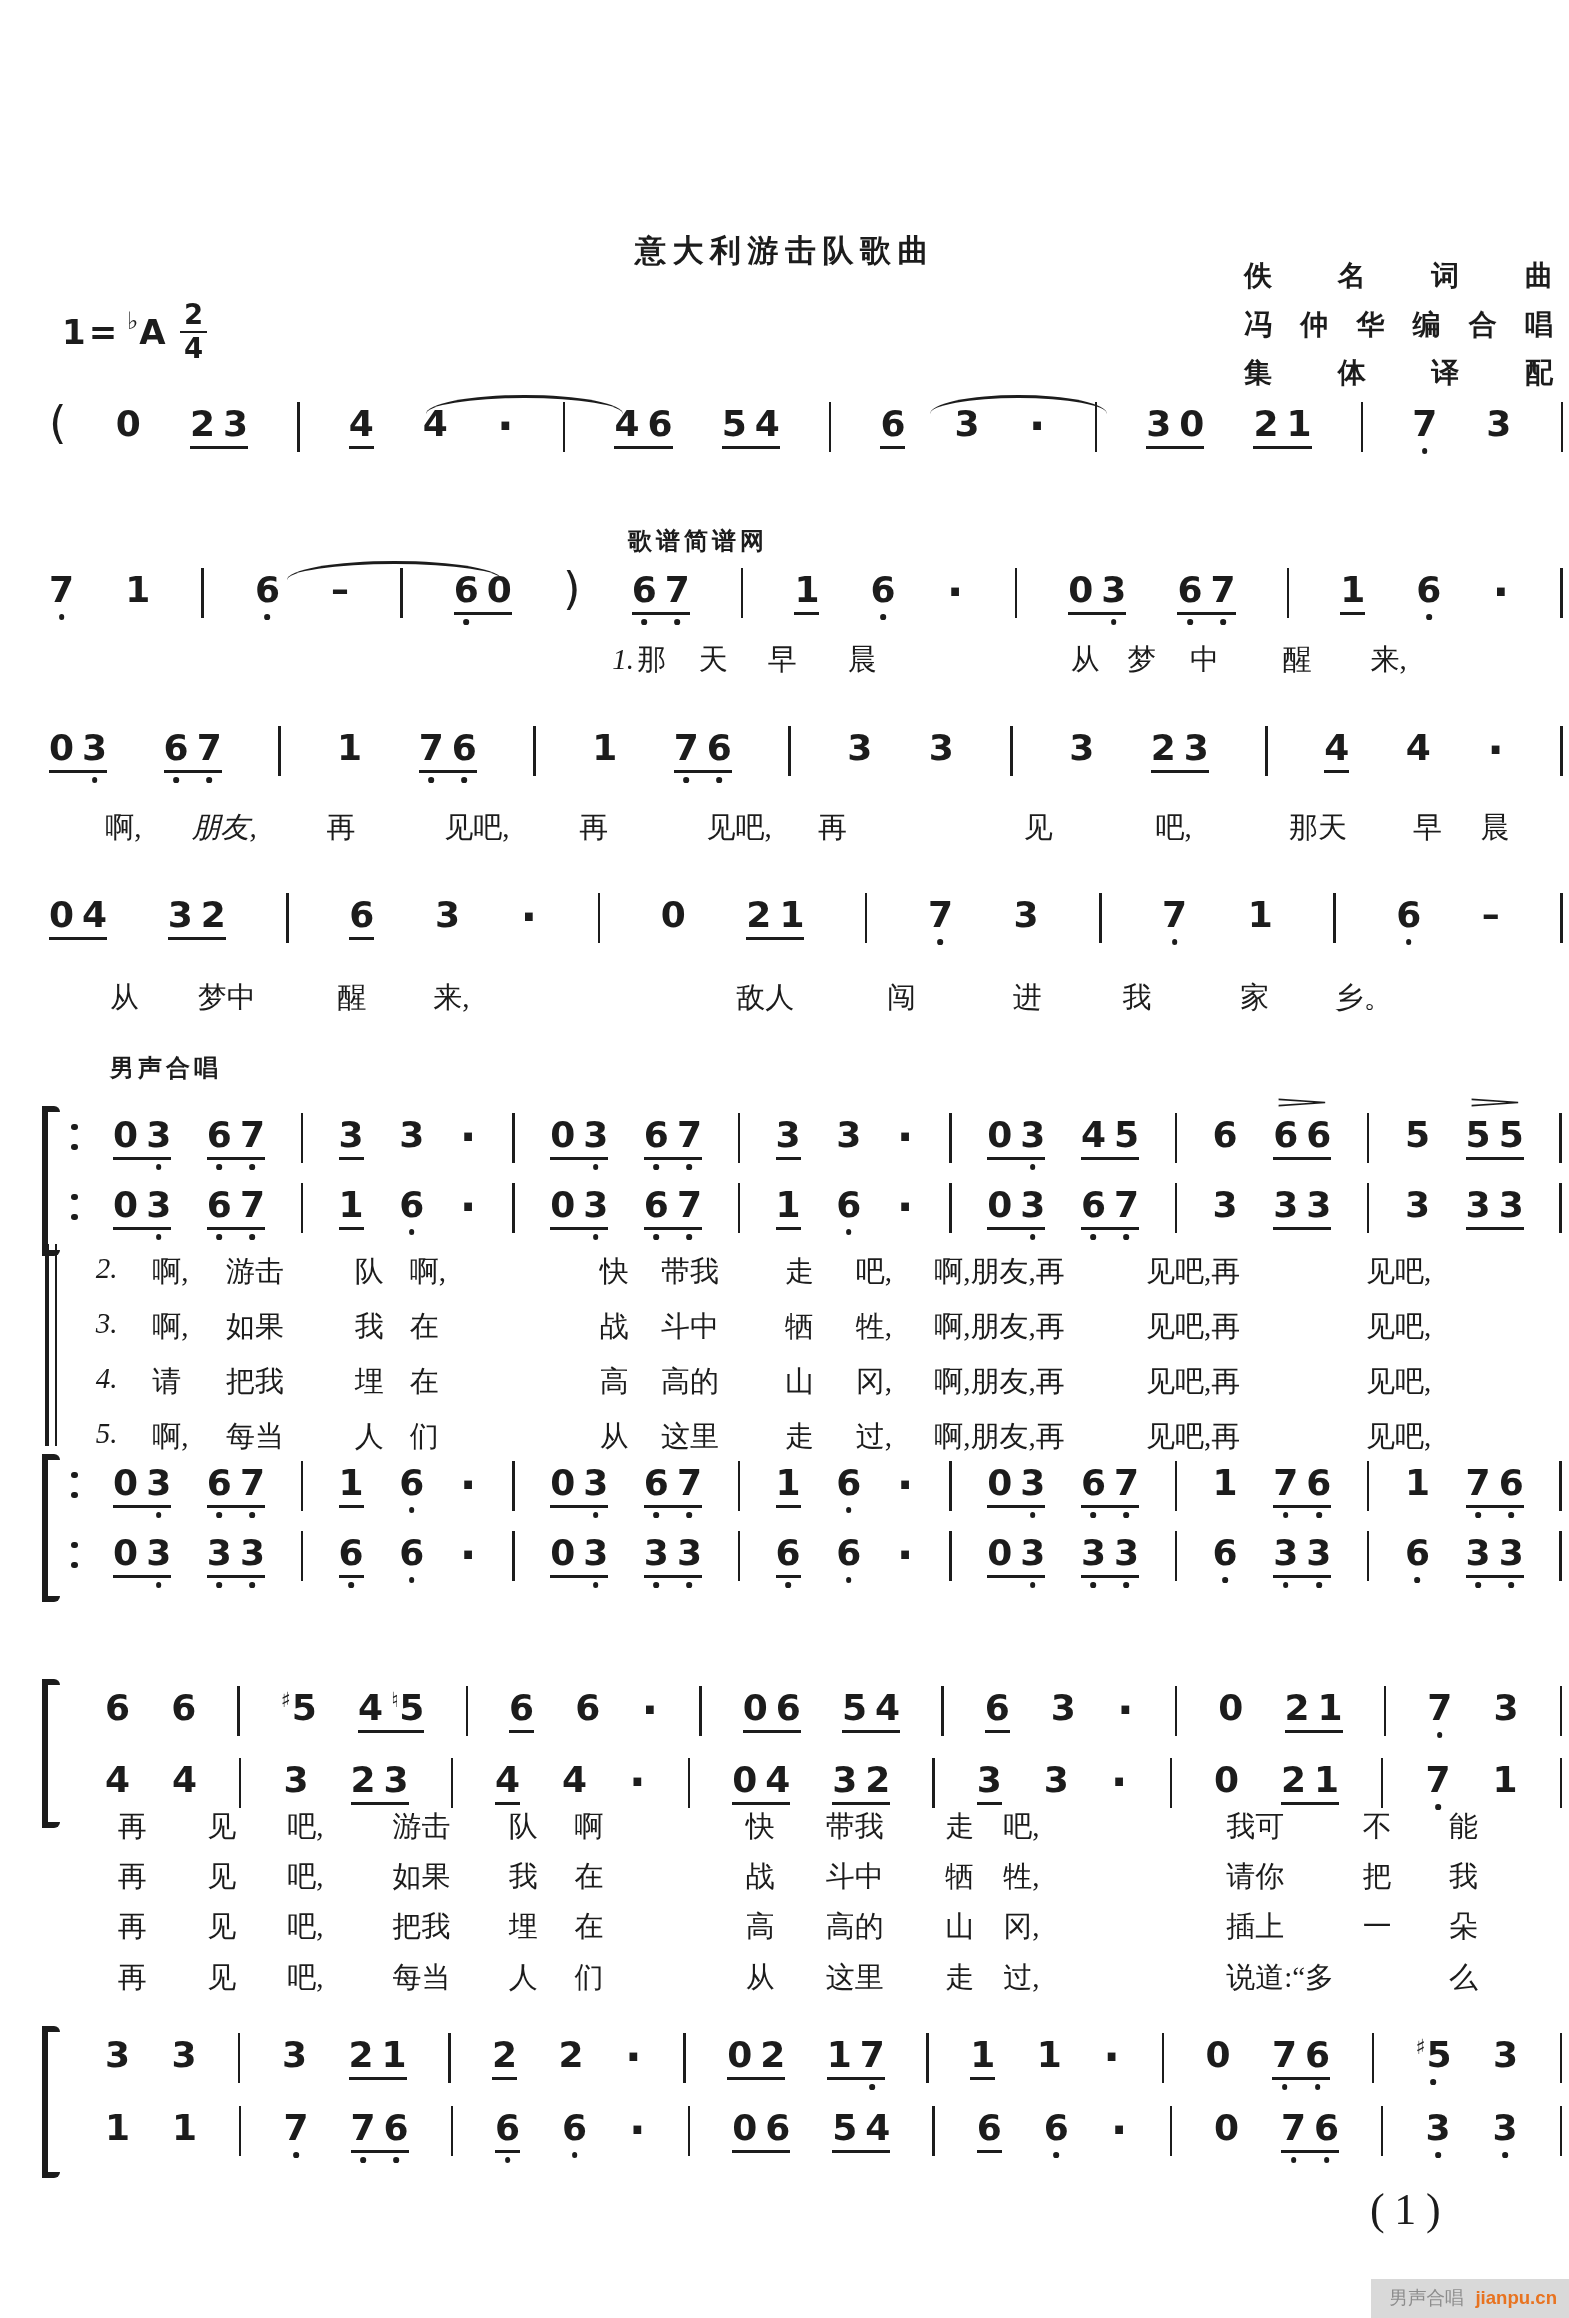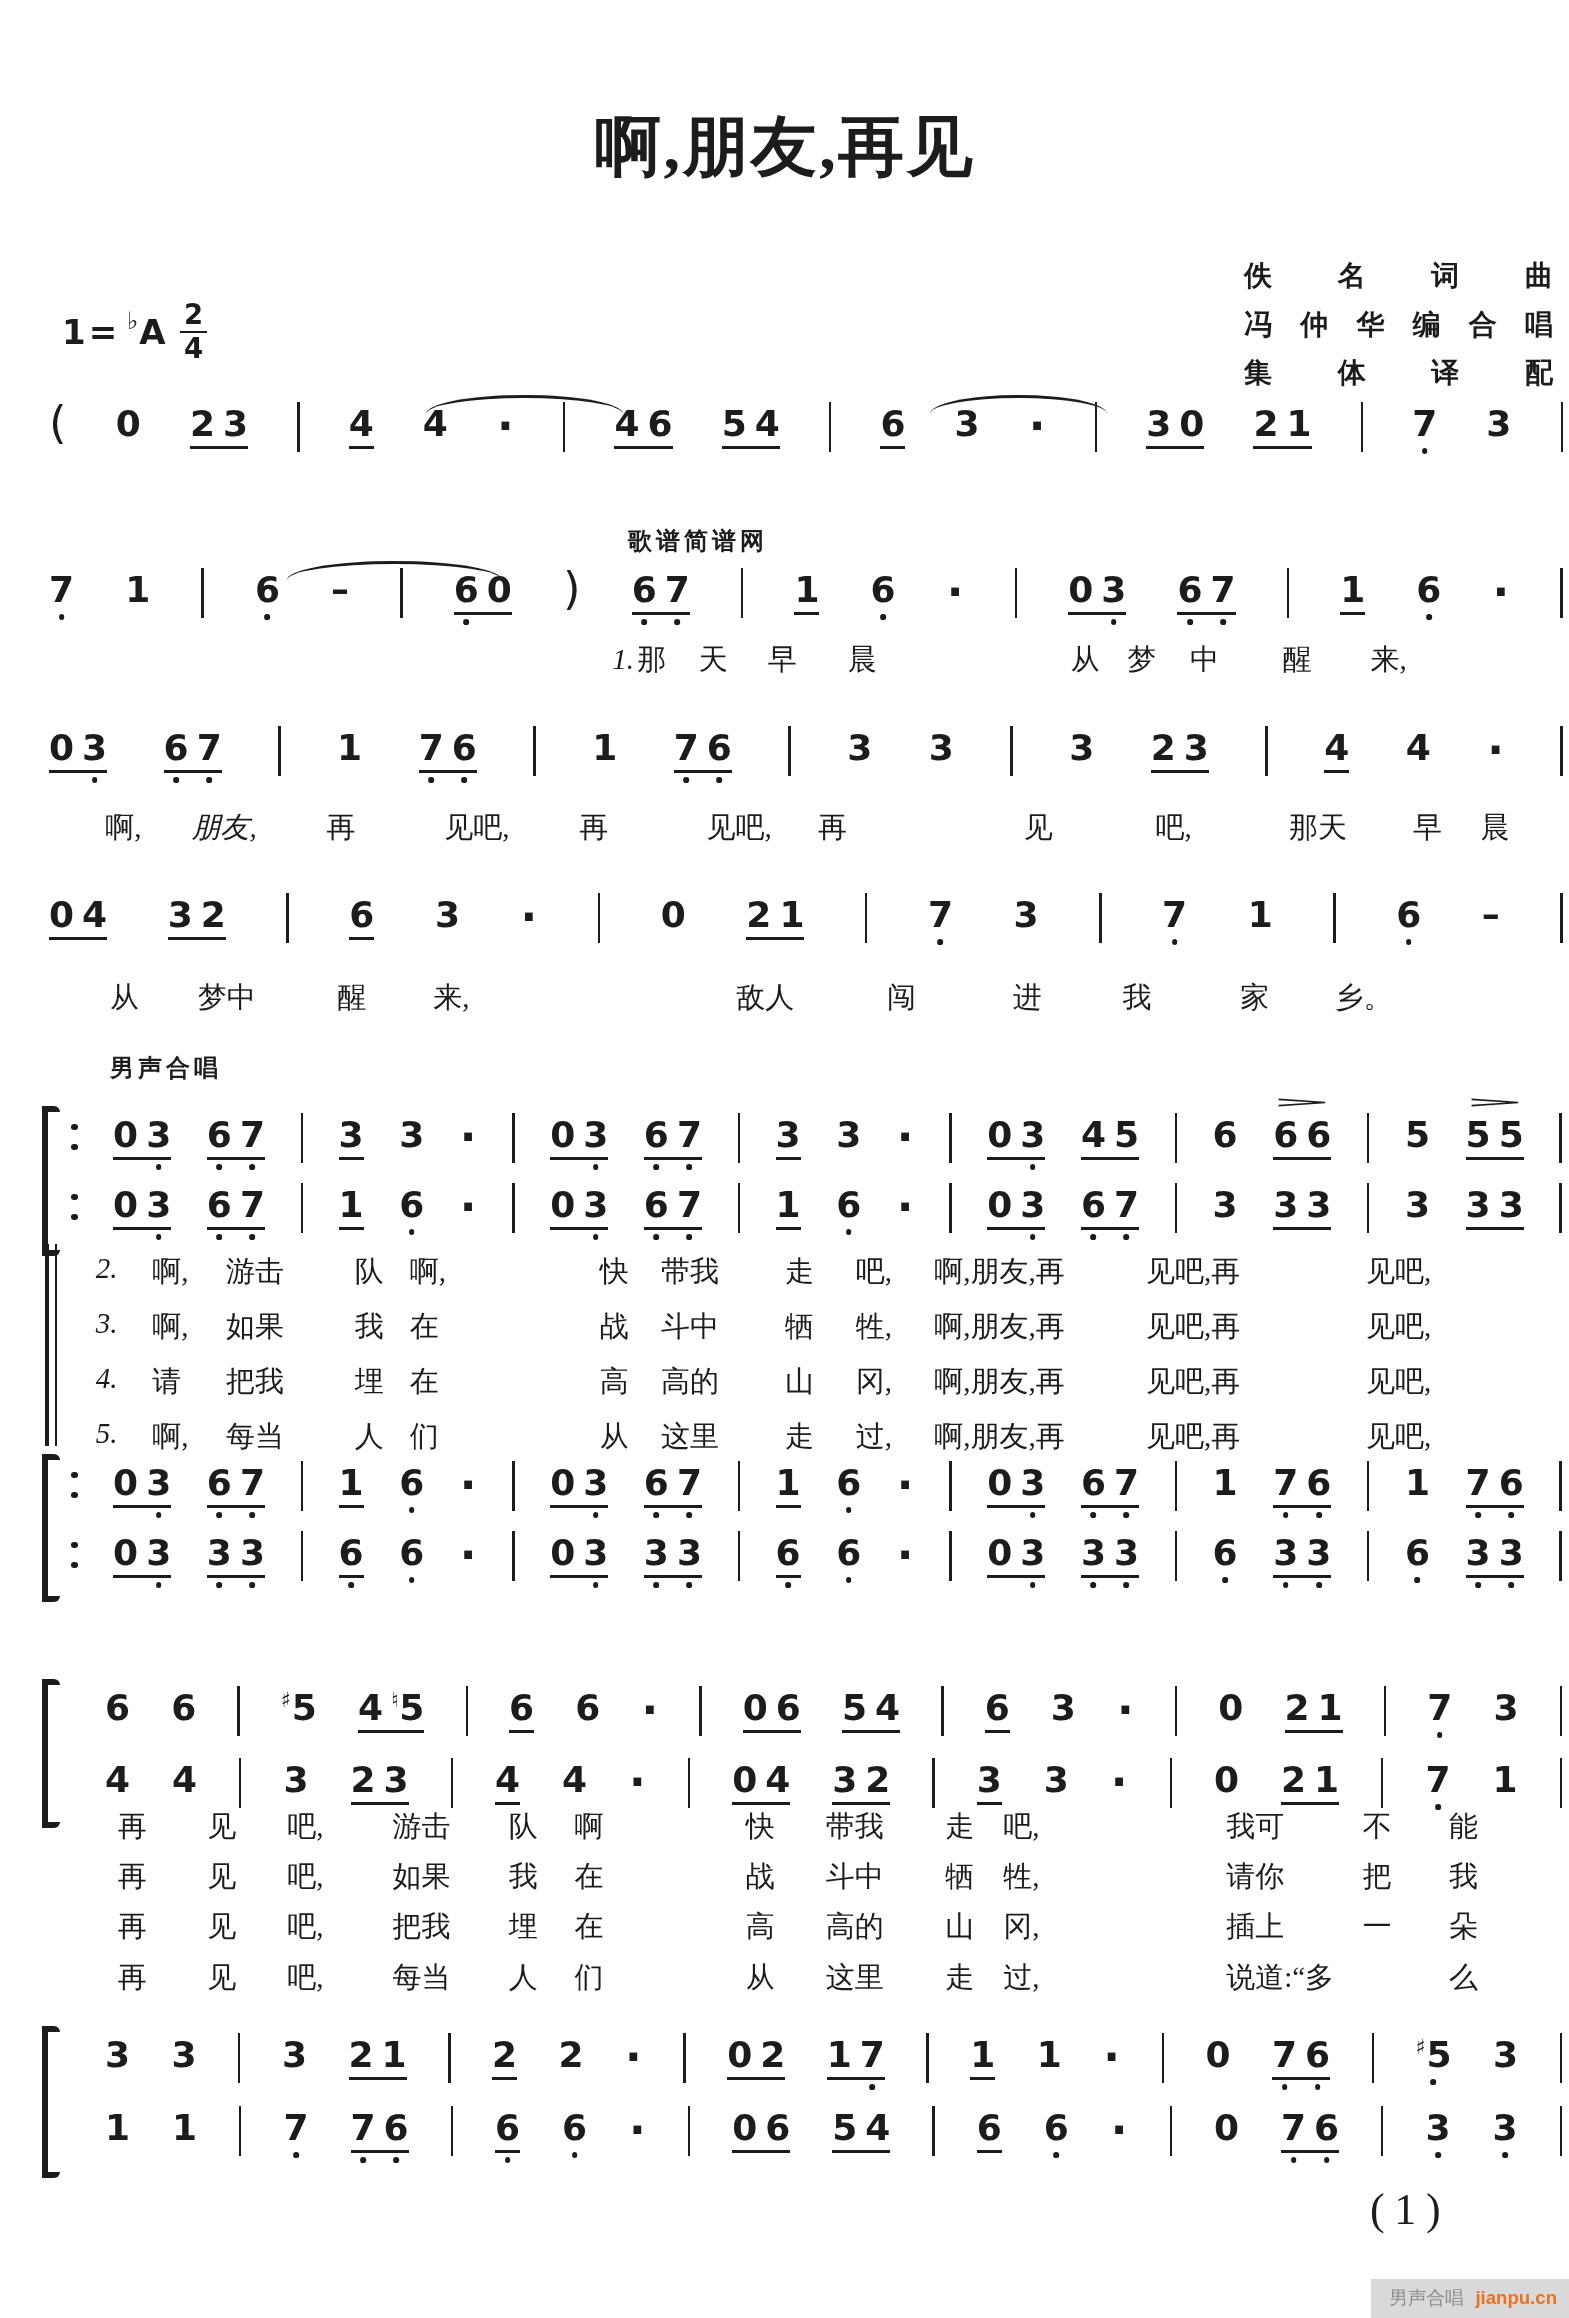--- a/index.html
+++ b/index.html
@@ -55,21 +55,21 @@
   
   .pagenum{position:absolute;top:2184px;left:1370px;font-size:44px;letter-spacing:9.7px;}
   .watermark{position:absolute;right:0;bottom:0;background:#d9d9d9;color:#8d8d8d;
              padding:6.5px 13px 8px 18px;font-size:18.6px;font-family:"Liberation Sans",sans-serif;}
   .wm-site{color:#e87320;font-weight:700;margin-left:6.5px;}
 </style>
 </head>
 <body>
 
 <div class="page">
-  <h1 class="title">啊,朋友,再见</h1>
+  <div class="subtitle">意大利游击队歌曲</div>
 
   <div class="credits" id="credits">
       <div class="crow">
         <span>佚</span>
         <span>名</span>
         <span>词</span>
         <span>曲</span>
       </div>
       <div class="crow">
         <span>冯</span>

